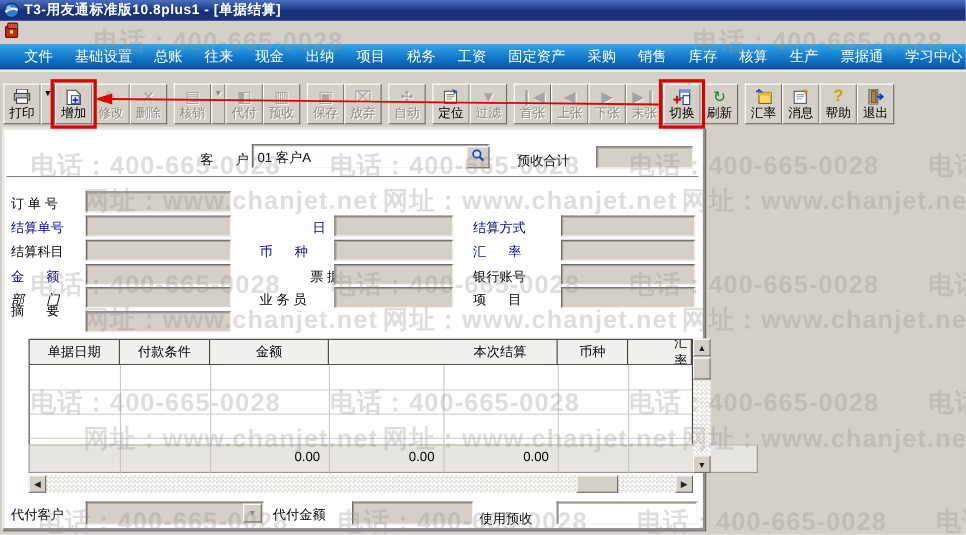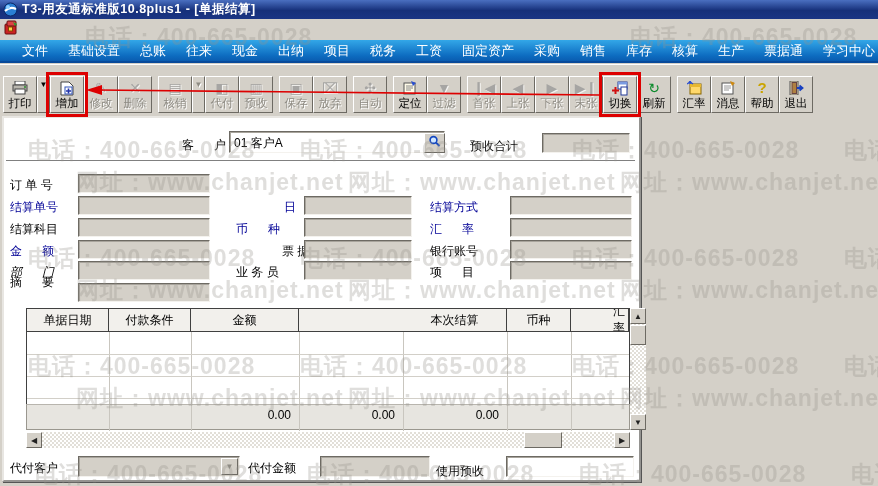--- a/index.html
+++ b/index.html
@@ -328,21 +328,21 @@
             <div class="vline" style="left: 82px; top: 0px; height: 72px;"></div>
             <div class="vline" style="left: 164px; top: 0px; height: 72px;"></div>
             <div class="vline" style="left: 272px; top: 0px; height: 72px;"></div>
             <div class="vline" style="left: 376px; top: 0px; height: 72px;"></div>
             <div class="vline" style="left: 480px; top: 0px; height: 72px;"></div>
             <div class="vline" style="left: 544px; top: 0px; height: 72px;"></div>
             <div class="hline" style="left: 0px; top: 22px; width: 602px;"></div>
             <div class="hline" style="left: 0px; top: 44px; width: 602px;"></div>
             <div class="hline" style="left: 0px; top: 66px; width: 602px;"></div>
           </div>
-          <div id="totrow" style="top: 96px; width: 604px; height: 26px;">
+          <div id="totrow" style="top: 96px; width: 663px; height: 26px;">
             <div class="tcell" style="left: 164px; width: 100px;">0.00</div>
             <div class="tcell" style="left: 272px; width: 96px;">0.00</div>
             <div class="tcell" style="left: 376px; width: 96px;">0.00</div>
             <div class="vline" style="left: 82px; top: 0px; height: 26px;"></div>
             <div class="vline" style="left: 164px; top: 0px; height: 26px;"></div>
             <div class="vline" style="left: 272px; top: 0px; height: 26px;"></div>
             <div class="vline" style="left: 376px; top: 0px; height: 26px;"></div>
             <div class="vline" style="left: 480px; top: 0px; height: 26px;"></div>
             <div class="vline" style="left: 544px; top: 0px; height: 26px;"></div>
           </div>

